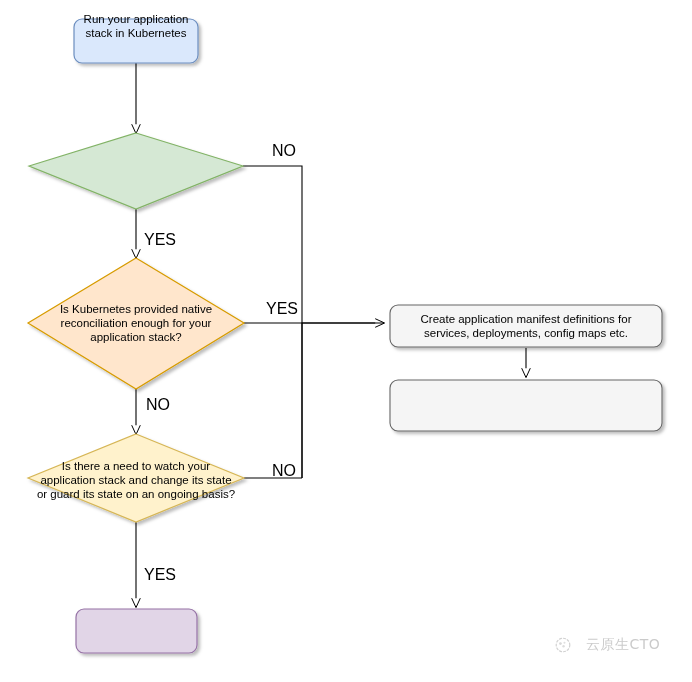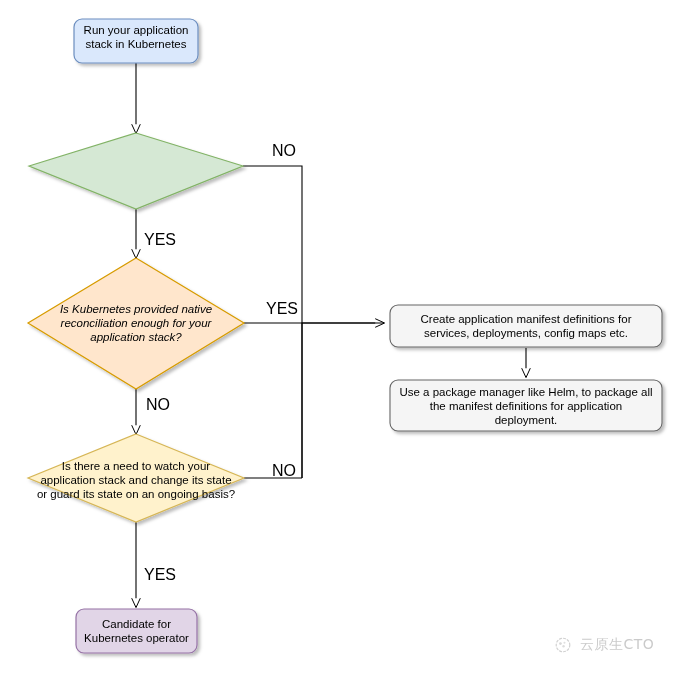--- a/index.html
+++ b/index.html
@@ -52,21 +52,21 @@
     padding: 0 1px;
     white-space: nowrap;
   }
   
   #watermark {
     position: absolute;
     left: 552px;
     top: 634px;
     display: flex;
     align-items: center;
-    gap: 6px;
+    gap: 12px;
     opacity: 0.52;
   }
   #watermark .wm-text {
     font-size: 14px;
     letter-spacing: 0.5px;
     color: #9b9b9b;
     font-family: "DejaVu Sans", sans-serif;
   }
   .wm-icon {
     width: 22px;
@@ -118,41 +118,36 @@
 
     <path d="M136,434 L244,478 L136,522 L28,478 Z" fill="#fff2cc" stroke="#d6b656" stroke-width="1.2" filter="url(#sh)"></path>
 
     <rect x="390" y="305" width="272" height="42" rx="8" ry="8" fill="#f5f5f5" stroke="#666666" stroke-width="1.1" filter="url(#sh)"></rect>
 
     <rect x="390" y="380" width="272" height="51" rx="8" ry="8" fill="#f5f5f5" stroke="#666666" stroke-width="1.1" filter="url(#sh)"></rect>
 
     <rect x="76" y="609" width="121" height="44" rx="8" ry="8" fill="#e1d5e7" stroke="#9673a6" stroke-width="1.2" filter="url(#sh)"></rect>
   </svg>
 
-  <div class="node-text" style="left:74px; top:19px; width:124px; height:36px;">Run your application
+  <div class="node-text" style="left:74px; top:8px; width:124px; height:36px;">Run your application
 stack in Kubernetes</div>
 
 
-  <div class="node-text" style="left:30px; top:300px; width:212px; height:46px;font-style:italic;">Is Kubernetes provided native
+  <div class="node-text" style="left:30px; top:300px; width:212px; height:46px;">Is Kubernetes provided native
 reconciliation enough for your
 application stack?</div>
 
   <div class="node-text" style="left:22px; top:457px; width:228px; height:46px;">Is there a need to watch your
 application stack and change its state
 or guard its state on an ongoing basis?</div>
 
   <div class="node-text" style="left:390px; top:305px; width:272px; height:42px;">Create application manifest definitions for
 services, deployments, config maps etc.</div>
 
-  <div class="node-text" style="left:390px; top:380px; width:272px; height:51px;">Use a package manager like Helm, to package all
-the manifest definitions for application
-deployment.</div>
 
-  <div class="node-text" style="left:76px; top:609px; width:121px; height:44px;">Candidate for
-Kubernetes operator</div>
 
   <div class="edge-label" style="left:271px; top:144px;">NO</div>
 
   <div class="edge-label" style="left:143px; top:233px;">YES</div>
 
   <div class="edge-label" style="left:265px; top:302px;">YES</div>
 
   <div class="edge-label" style="left:145px; top:398px;">NO</div>
 
   <div class="edge-label" style="left:271px; top:464px;">NO</div>

